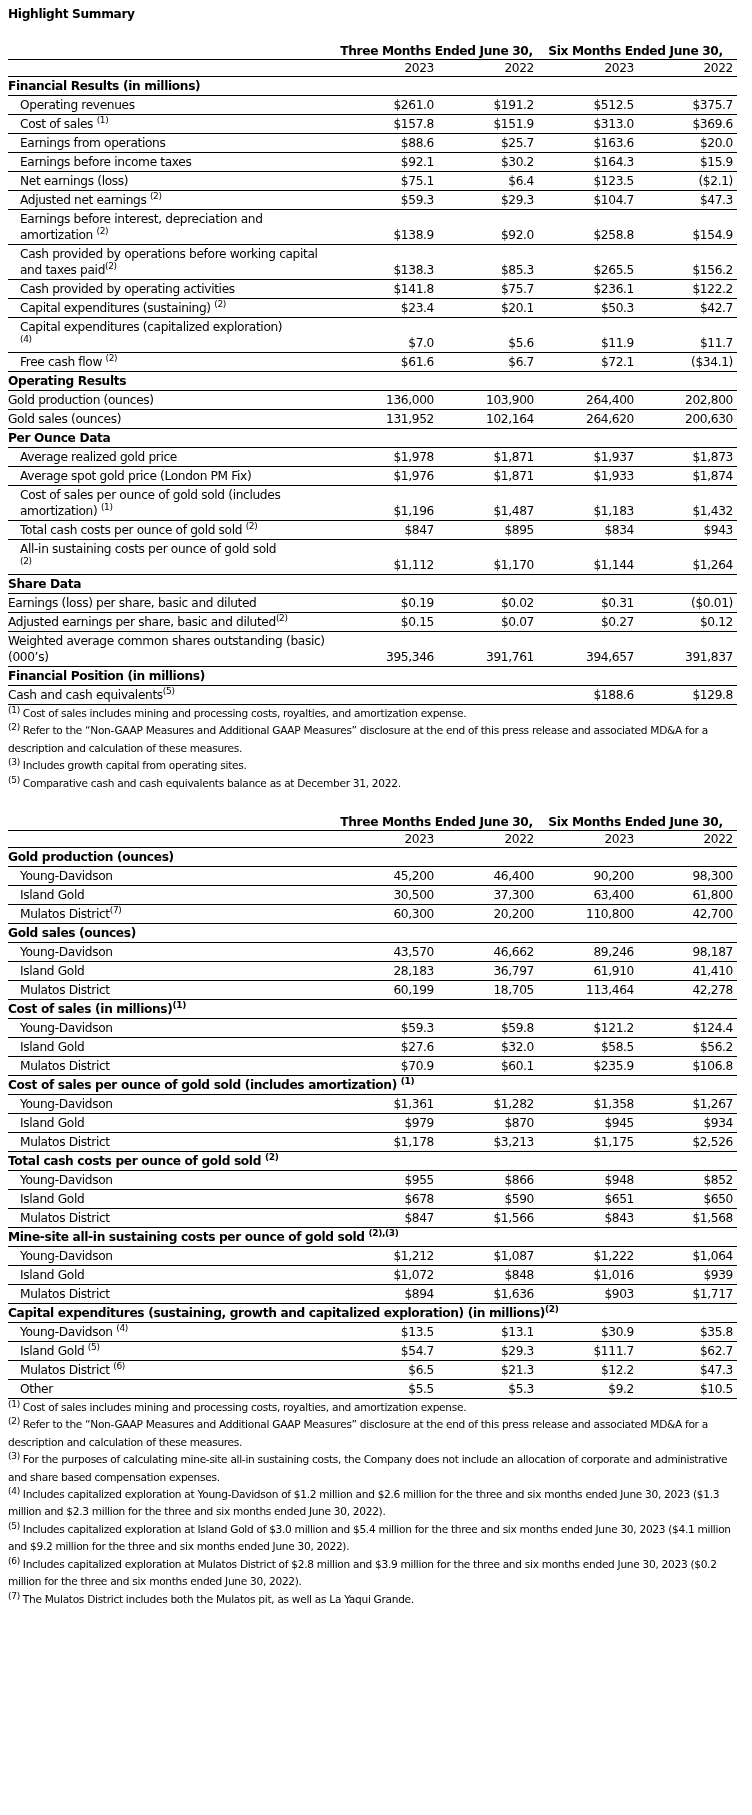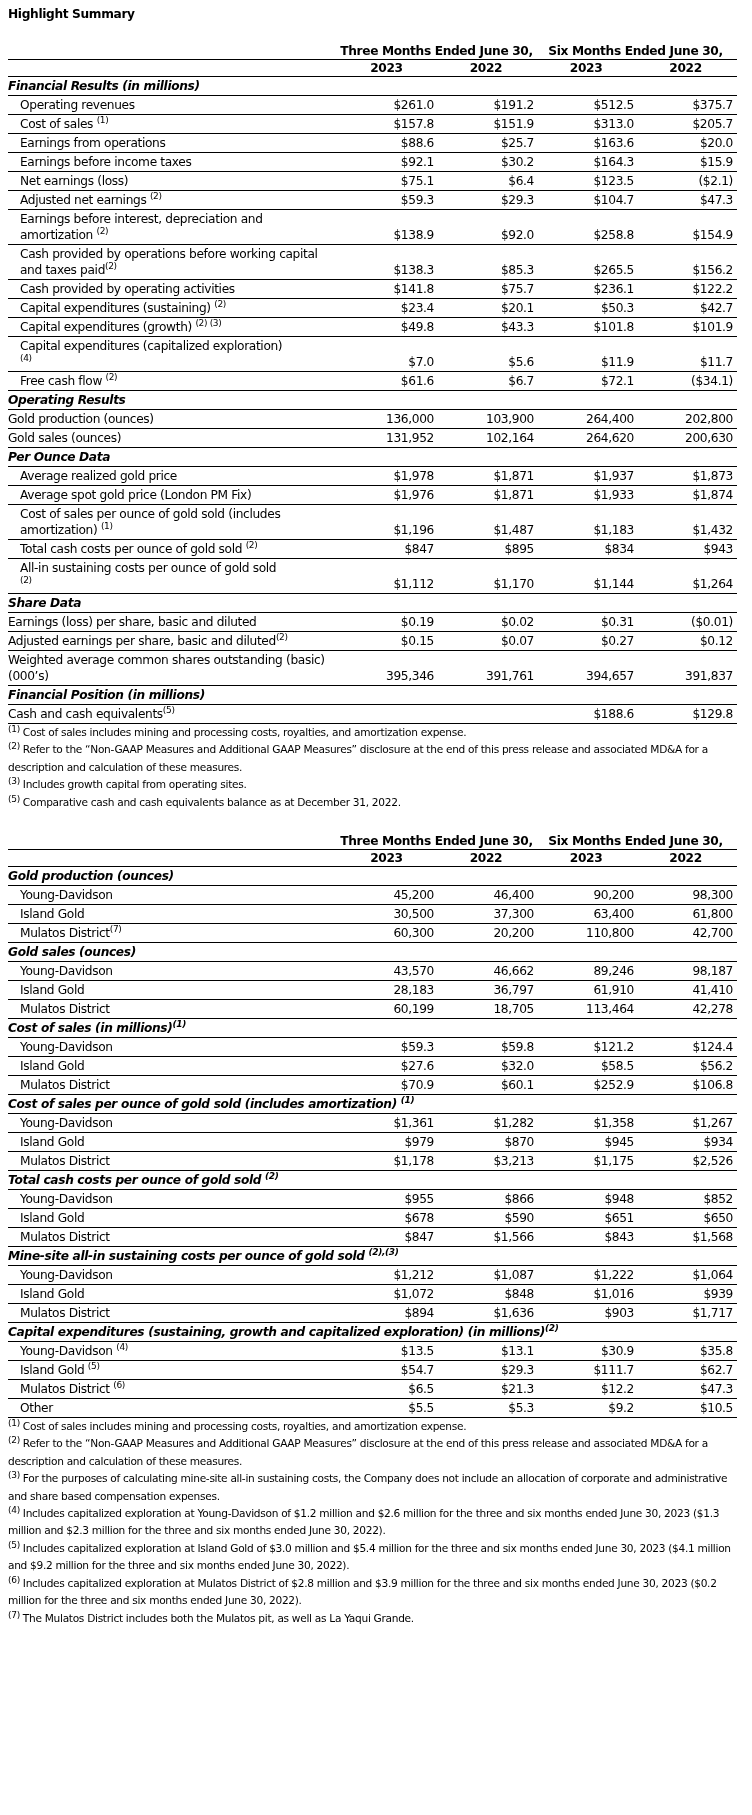--- a/index.html
+++ b/index.html
@@ -31,33 +31,32 @@
     vertical-align: bottom;
     line-height: 16px;
   }
   .hdr-period th {
     font-weight: bold;
     text-align: center;
     line-height: 16px;
     padding-bottom: 1px;
   }
   .hdr-year th {
-    font-weight: bold;
-    text-align: center;
+    font-weight: normal;
+    text-align: right;
     border-top: 1.5px solid #000;
     border-bottom: 1.5px solid #000;
     padding-top: 3px;
     padding-bottom: 1px;
   }
   tr.section td {
     font-weight: bold;
     border-bottom: 1.5px solid #000;
     padding-top: 1px;
     padding-bottom: 1px;
-    font-style: italic;
   }
   tr.row td {
     border-bottom: 1.5px solid #000;
     padding-top: 1px;
     padding-bottom: 1px;
   }
   tr.row td.num { text-align: right; }
   tr.row td.lbl { padding-left: 12px; }
   tr.row td.lbl.flush { padding-left: 0; }
   sup.fn { font-size: 9px; line-height: 0; vertical-align: 5px; }
@@ -109,21 +108,21 @@
           <td class="num">$261.0</td>
           <td class="num">$191.2</td>
           <td class="num">$512.5</td>
           <td class="num">$375.7</td>
         </tr>
         <tr class="row">
           <td class="lbl"><span>Cost of sales </span><sup class="fn">(1)</sup></td>
           <td class="num">$157.8</td>
           <td class="num">$151.9</td>
           <td class="num">$313.0</td>
-          <td class="num">$205.7</td>
+          <td class="num">$369.6</td>
         </tr>
         <tr class="row">
           <td class="lbl"><span>Earnings from operations</span></td>
           <td class="num">$88.6</td>
           <td class="num">$25.7</td>
           <td class="num">$163.6</td>
           <td class="num">$20.0</td>
         </tr>
         <tr class="row">
           <td class="lbl"><span>Earnings before income taxes</span></td>
@@ -166,27 +165,20 @@
           <td class="num">$75.7</td>
           <td class="num">$236.1</td>
           <td class="num">$122.2</td>
         </tr>
         <tr class="row">
           <td class="lbl"><span>Capital expenditures (sustaining) </span><sup class="fn">(2)</sup></td>
           <td class="num">$23.4</td>
           <td class="num">$20.1</td>
           <td class="num">$50.3</td>
           <td class="num">$42.7</td>
-        </tr>
-        <tr class="row">
-          <td class="lbl"><span>Capital expenditures (growth) </span><sup class="fn">(2) (3)</sup></td>
-          <td class="num">$49.8</td>
-          <td class="num">$43.3</td>
-          <td class="num">$101.8</td>
-          <td class="num">$101.9</td>
         </tr>
         <tr class="row">
           <td class="lbl"><span>Capital expenditures (capitalized exploration) </span><br><sup class="fn">(4)</sup></td>
           <td class="num">$7.0</td>
           <td class="num">$5.6</td>
           <td class="num">$11.9</td>
           <td class="num">$11.7</td>
         </tr>
         <tr class="row">
           <td class="lbl"><span>Free cash flow </span><sup class="fn">(2)</sup></td>
@@ -381,21 +373,21 @@
           <td class="lbl"><span>Island Gold</span></td>
           <td class="num">$27.6</td>
           <td class="num">$32.0</td>
           <td class="num">$58.5</td>
           <td class="num">$56.2</td>
         </tr>
         <tr class="row">
           <td class="lbl"><span>Mulatos District</span></td>
           <td class="num">$70.9</td>
           <td class="num">$60.1</td>
-          <td class="num">$252.9</td>
+          <td class="num">$235.9</td>
           <td class="num">$106.8</td>
         </tr>
         <tr class="section">
           <td colspan="5"><span>Cost of sales per ounce of gold sold (includes amortization) </span><sup class="fn">(1)</sup></td>
         </tr>
         <tr class="row">
           <td class="lbl"><span>Young-Davidson</span></td>
           <td class="num">$1,361</td>
           <td class="num">$1,282</td>
           <td class="num">$1,358</td>

